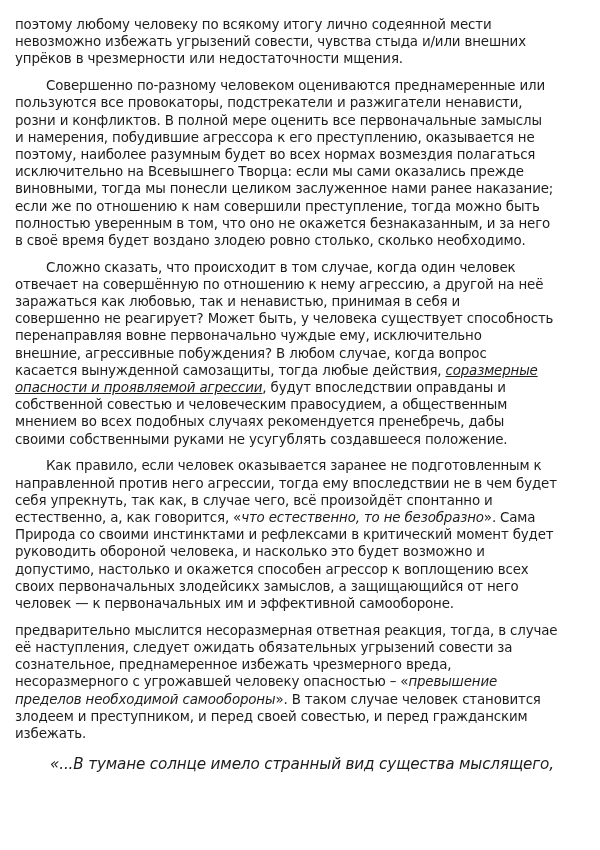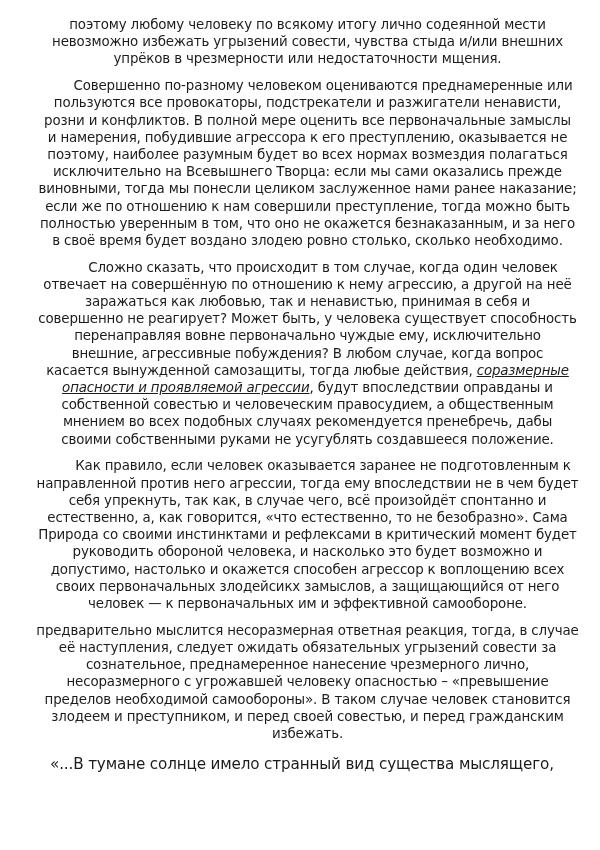--- a/index.html
+++ b/index.html
@@ -3,24 +3,24 @@
 <meta charset="utf-8">
 <style>
   html, body { margin: 0; padding: 0; background: #ffffff; }
   body { width: 600px; height: 850px; overflow: hidden; position: relative; }
   .page {
     position: absolute; left: 15px; top: 16px; width: 585px;
     font-family: "DejaVu Sans", sans-serif;
     font-size: 13.4px; line-height: 17.2px; color: #1c1c1c;
     letter-spacing: -0.15px;
   }
-  .para { margin: 0 0 9.5px 0; text-align: center; }
+  .para { margin: 0 0 9.5px 0; }
   .line { display: block; white-space: nowrap; }
   .line.indent { padding-left: 31px; }
-  .it { }
+  .it { font-style: italic; }
   .ul { font-style: italic; text-decoration: underline; }
   .quote {
     display: block; white-space: nowrap; padding-left: 35px;
     font-size: 15.2px; line-height: 20px; margin-top: 12px;
   }
 </style>
 </head>
 <body>
 
 <div class="page">
@@ -62,21 +62,21 @@
         <span class="line"><span>естественно, а, как говорится, «</span><span class="it">что естественно, то не безобразно</span><span>». Сама</span></span>
         <span class="line"><span>Природа со своими инстинктами и рефлексами в критический момент будет</span></span>
         <span class="line"><span>руководить обороной человека, и насколько это будет возможно и</span></span>
         <span class="line"><span>допустимо, настолько и окажется способен агрессор к воплощению всех</span></span>
         <span class="line"><span>своих первоначальных злодейсикх замыслов, а защищающийся от него</span></span>
         <span class="line"><span>человек — к первоначальных им и эффективной самообороне.</span></span>
       </div>
       <div class="para">
         <span class="line"><span>предварительно мыслится несоразмерная ответная реакция, тогда, в случае</span></span>
         <span class="line"><span>её наступления, следует ожидать обязательных угрызений совести за</span></span>
-        <span class="line"><span>сознательное, преднамеренное нанесение чрезмерного лично,</span></span>
+        <span class="line"><span>сознательное, преднамеренное избежать чрезмерного вреда,</span></span>
         <span class="line"><span>несоразмерного с угрожавшей человеку опасностью – «</span><span class="it">превышение</span></span>
         <span class="line"><span class="it">пределов необходимой самообороны</span><span>». В таком случае человек становится</span></span>
         <span class="line"><span>злодеем и преступником, и перед своей совестью, и перед гражданским</span></span>
         <span class="line"><span>избежать.</span></span>
       </div>
     </div>
   <div class="quote it">
     <span>«...</span><span>В тумане солнце имело странный вид существа мыслящего,</span>
   </div>
 </div>

